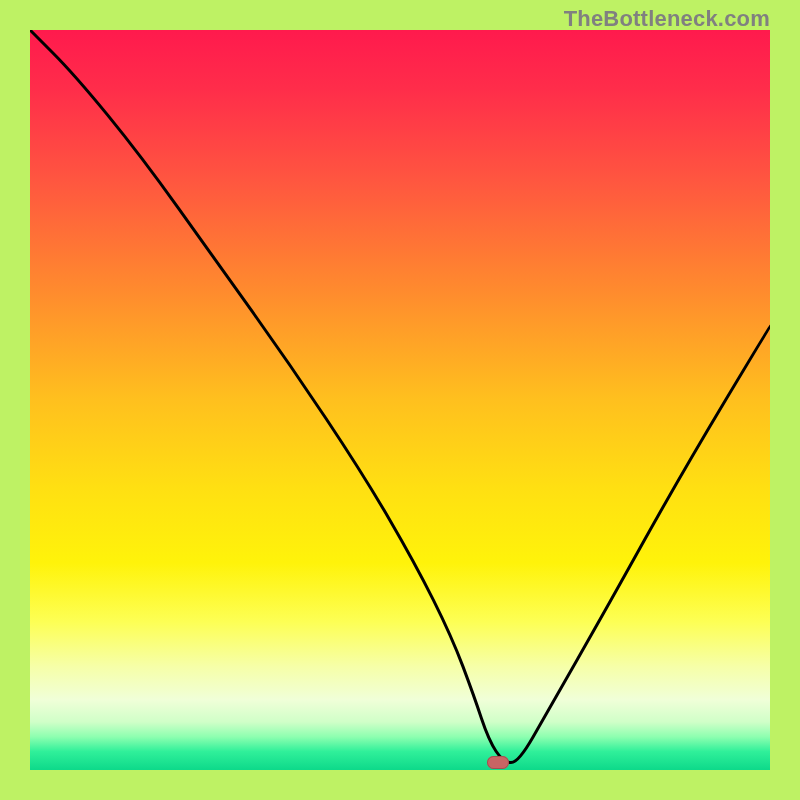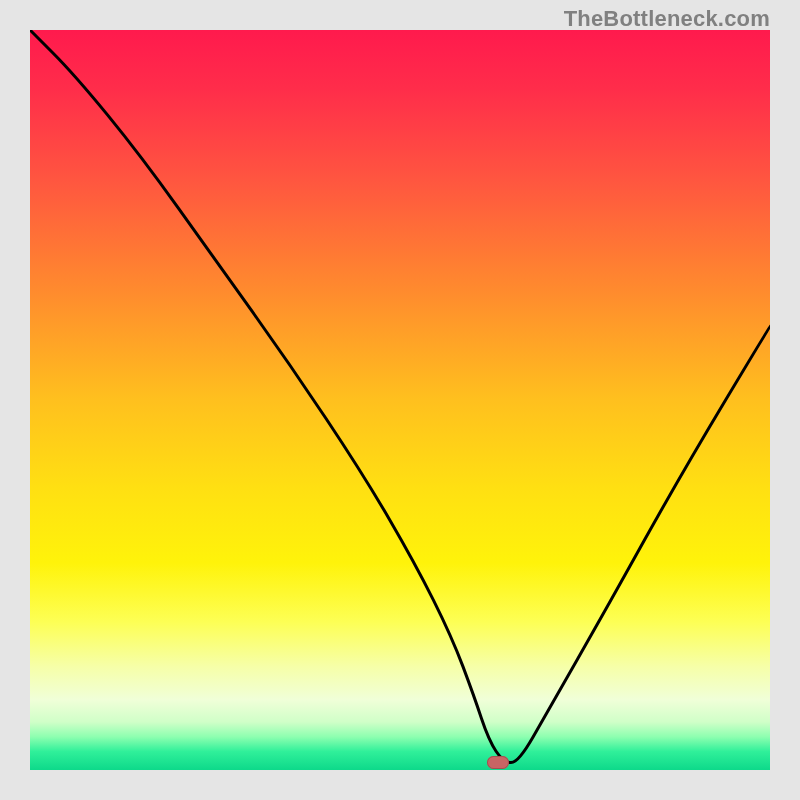--- a/index.html
+++ b/index.html
@@ -10,21 +10,21 @@
     background: #000;
     overflow: hidden;
     font-family: Arial, Helvetica, sans-serif;
   }
   .frame {
     position: absolute;
     left: 0;
     top: 0;
     width: 800px;
     height: 800px;
-    background: #e5e5e5;
+    background: #bef264;
   }
   .plot {
     position: absolute;
     left: 30px;
     top: 30px;
     width: 740px;
     height: 740px;
   }
   .watermark {
     position: absolute;

